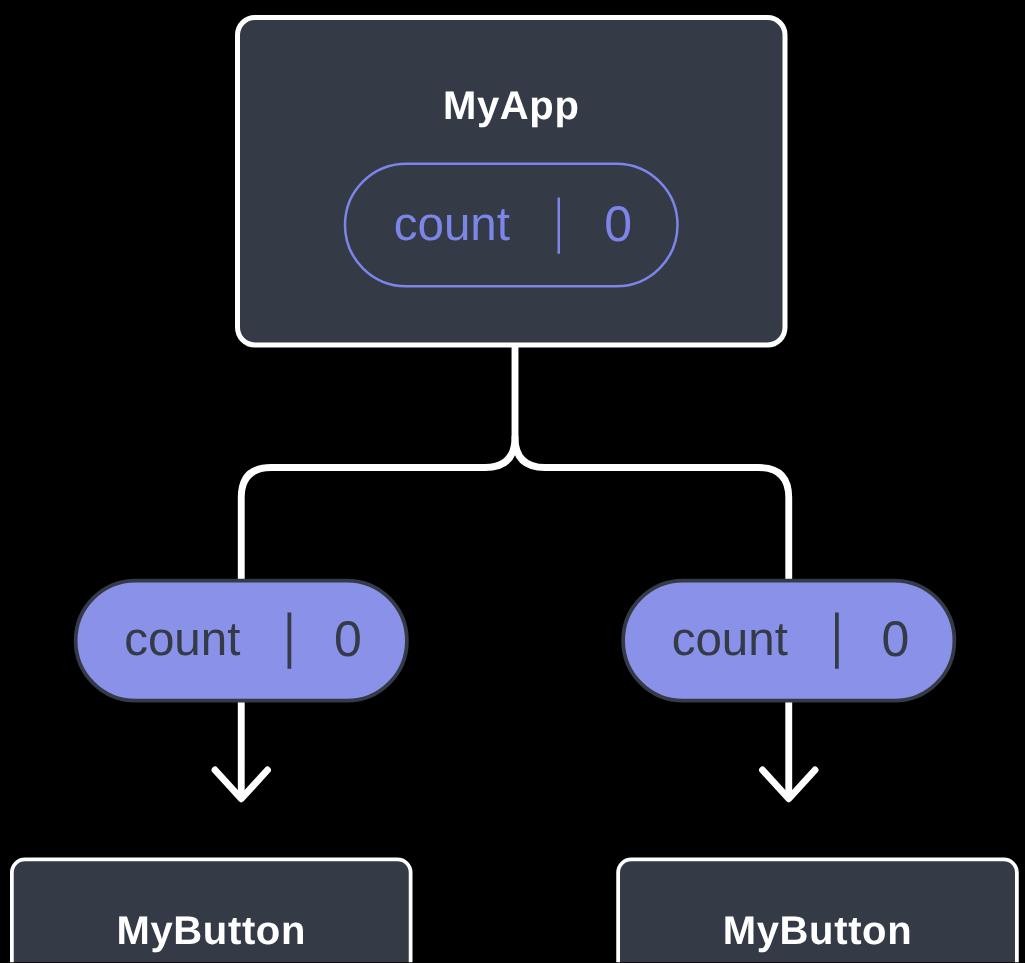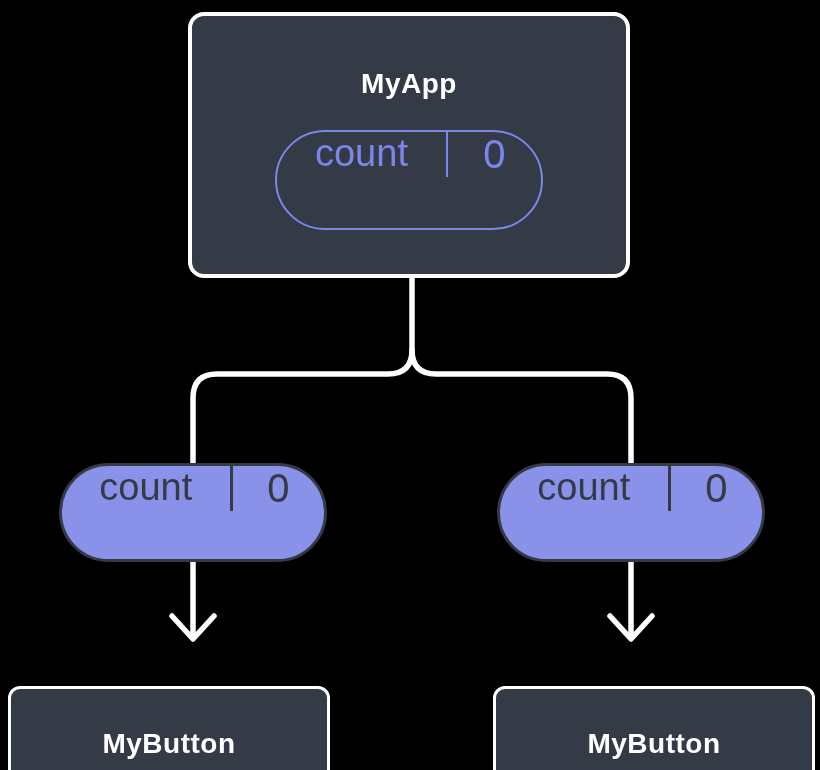--- a/index.html
+++ b/index.html
@@ -34,21 +34,21 @@
     width: 442px;
     height: 266px;
     border-radius: 16px;
     display: flex;
     flex-direction: column;
     align-items: center;
     padding-top: 44px;
   }
   .node-title {
     color: #FFFFFF;
-    font-size: 28px;
+    font-size: 32px;
     font-weight: 700;
     line-height: 48px;
     letter-spacing: 0.5px;
   }
   .node-child {
     top: 646px;
     width: 322px;
     height: 116px;
     border-radius: 12px;
     border-width: 3.5px;
@@ -59,21 +59,21 @@
   }
   .node-child-left  { left: 8px; }
   .node-child-right { left: 493px; }
 
   .pill {
     box-sizing: border-box;
     width: 268px;
     height: 100px;
     border-radius: 50px;
     display: flex;
-    align-items: flex-start;
+    align-items: center;
     overflow: hidden;
     z-index: 2;
   }
   .pill-outlined {
     margin-top: 22px;
     border: 2.5px solid #7C86E8;
     background: transparent;
     color: #7C86E8;
   }
   .pill-filled {

